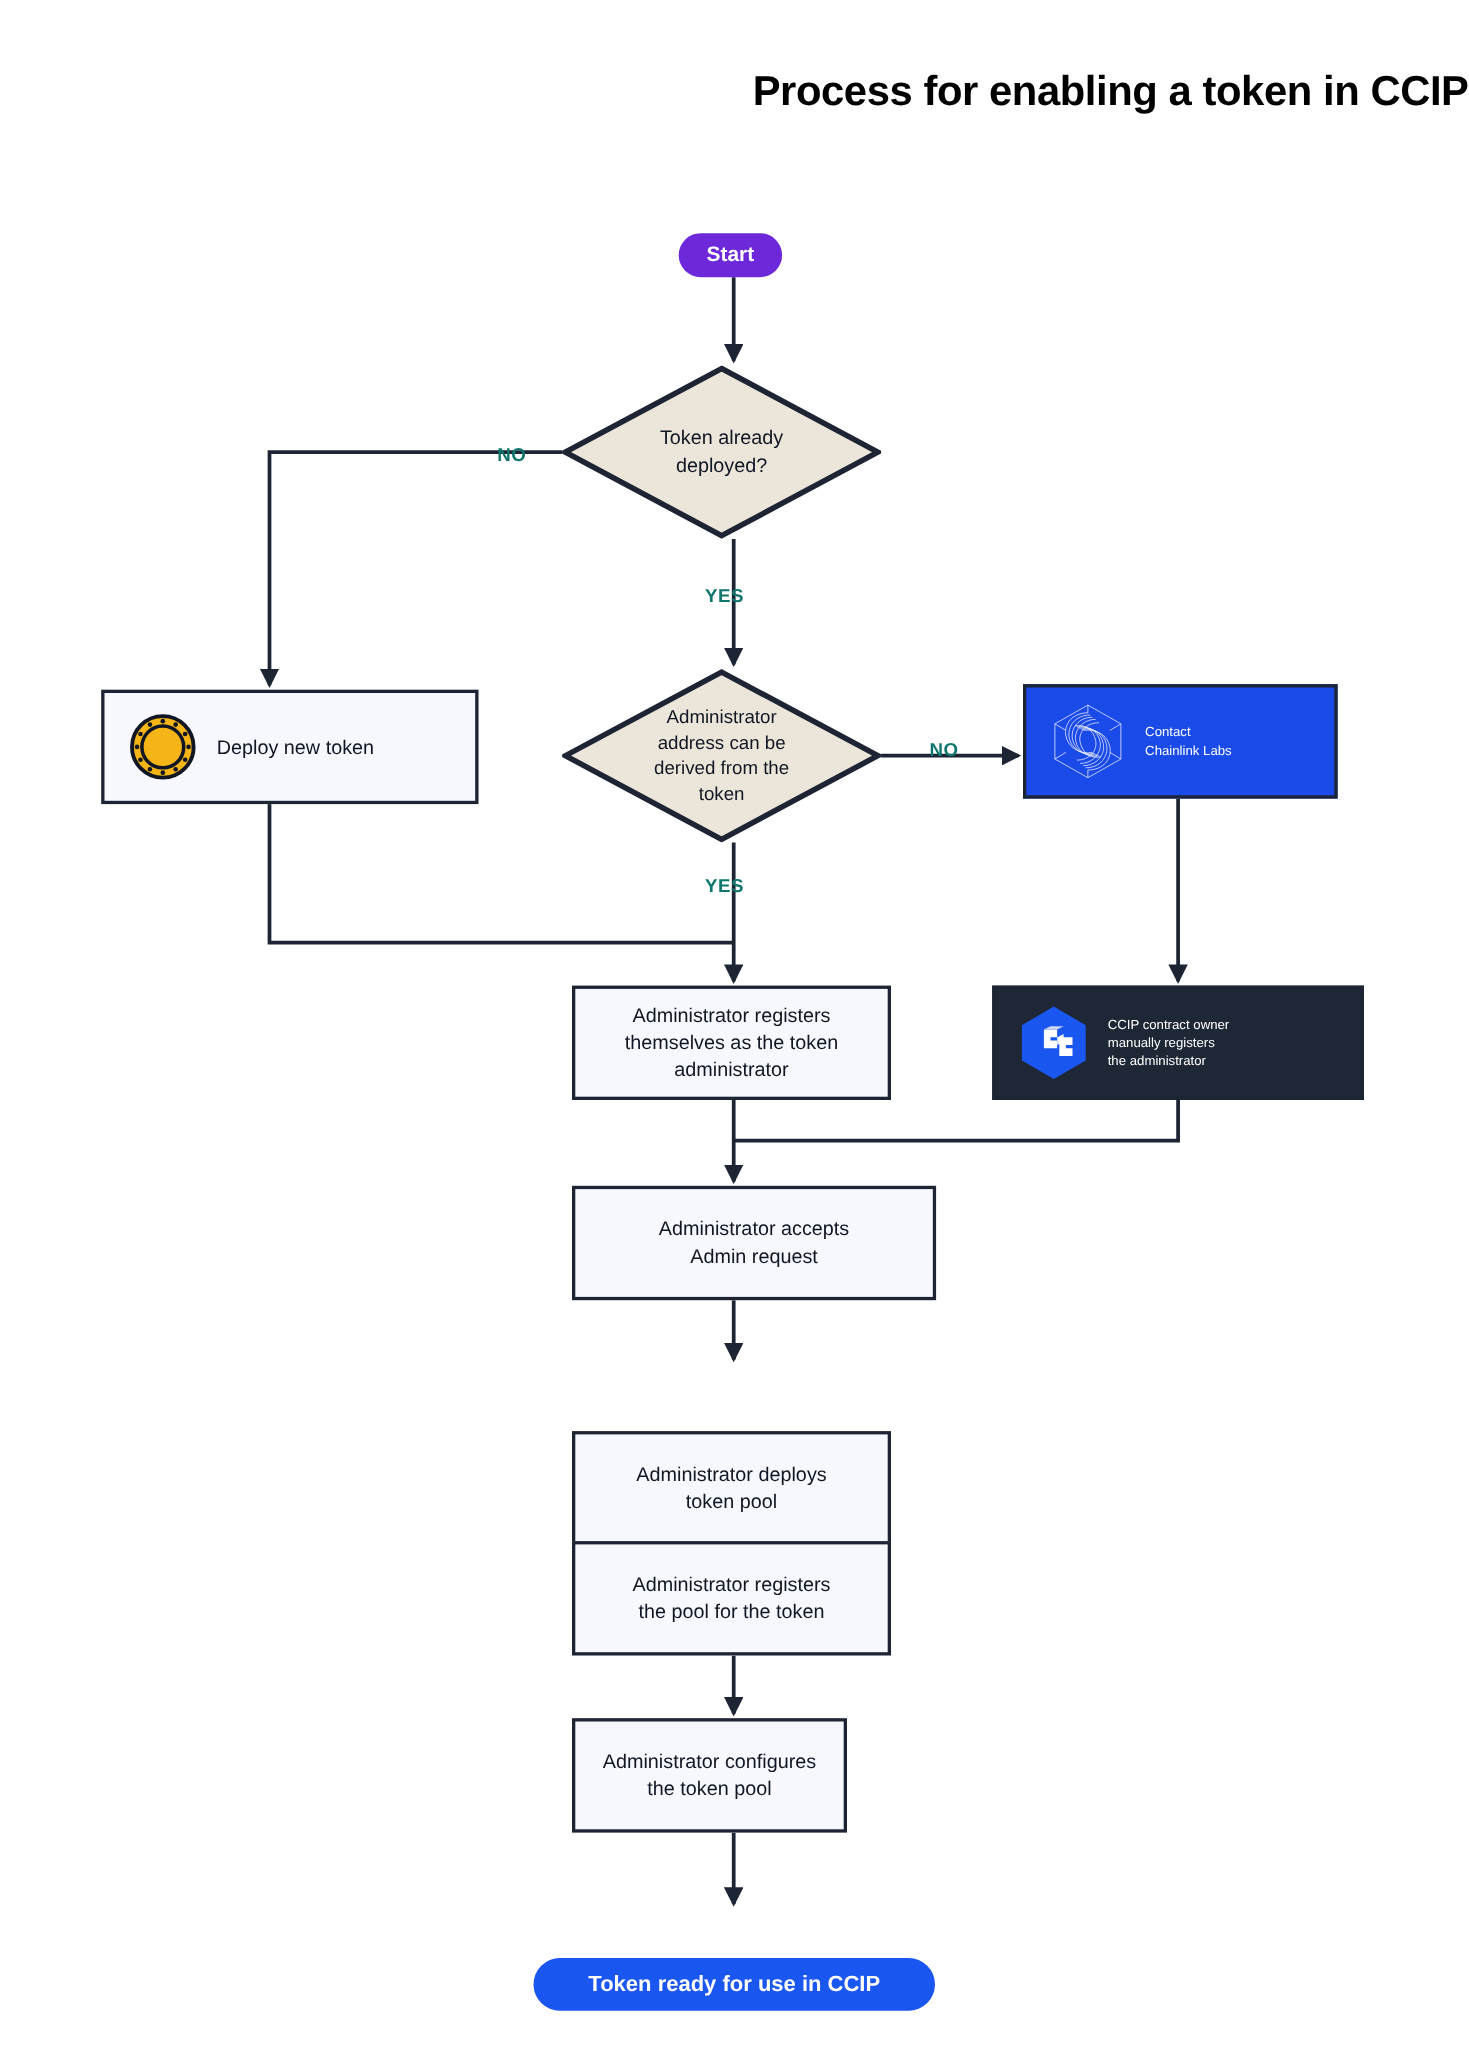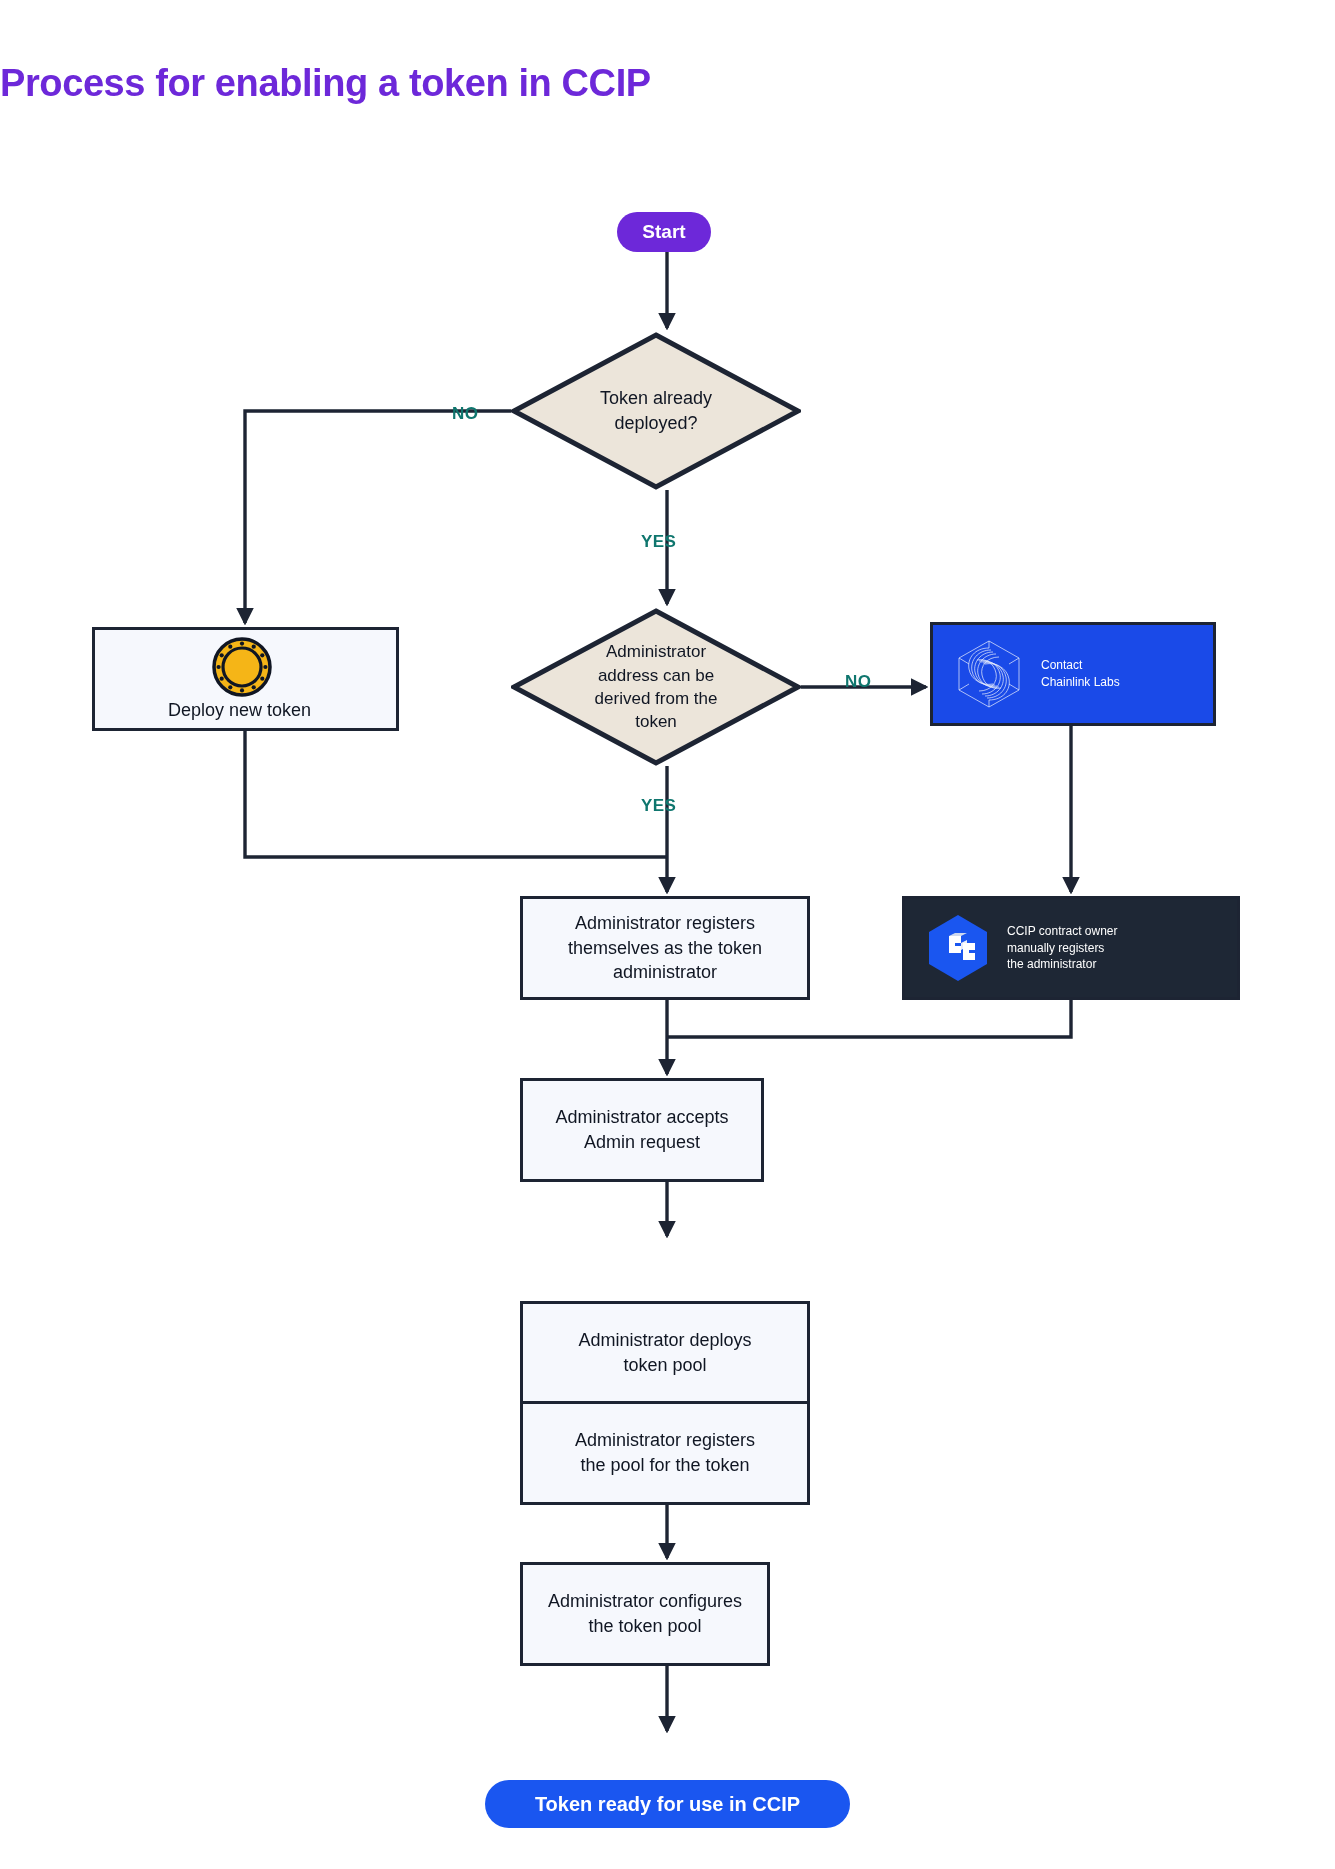--- a/index.html
+++ b/index.html
@@ -32,24 +32,24 @@
     align-items: center;
     justify-content: center;
   }
 
   
   #page-title {
     position: absolute;
     left: 0;
     top: 62px;
     width: 1335px;
-    text-align: left;
+    text-align: right;
     font-size: 38px;
     font-weight: bold;
-    color: #6d28d9;
+    color: #000000;
     letter-spacing: -0.4px;
   }
 
   
   .pill {
     border-radius: 999px;
     color: #ffffff;
     font-weight: bold;
   }
   #start-node {
@@ -78,37 +78,36 @@
     color: #101623;
     font-size: 18px;
     line-height: 1.38;
     padding: 6px 12px;
   }
   .proc .txt { display: block; }
 
   #deploy-token-node {
     left: 92px;
     top: 627px;
-    width: 307px;
+    width: 343px;
     height: 104px;
     justify-content: flex-start;
     padding-left: 0;
-    flex-direction: column;
   }
   #deploy-token-node .coin-wrap {
     flex: 0 0 auto;
     margin-left: 22px;
     margin-right: 18px;
     display: flex;
     align-items: center;
   }
   #deploy-token-node .txt { text-align: left; }
 
   #register-admin-node  { left: 520px;  top: 896px;  width: 290px; height: 104px; }
-  #accept-admin-node    { left: 520px;  top: 1078px; width: 244px; height: 104px; }
+  #accept-admin-node    { left: 520px;  top: 1078px; width: 331px; height: 104px; }
   #deploy-pool-node     { left: 520px;  top: 1284px; width: 290px; height: 104px; margin-top: 17px; }
   #register-pool-node   { left: 520px;  top: 1401px; width: 290px; height: 104px; }
   #configure-pool-node  { left: 520px;  top: 1562px; width: 250px; height: 104px; }
 
   
   .branded {
     border: 3px solid #1d2433;
     display: flex;
     align-items: center;
     justify-content: flex-start;

